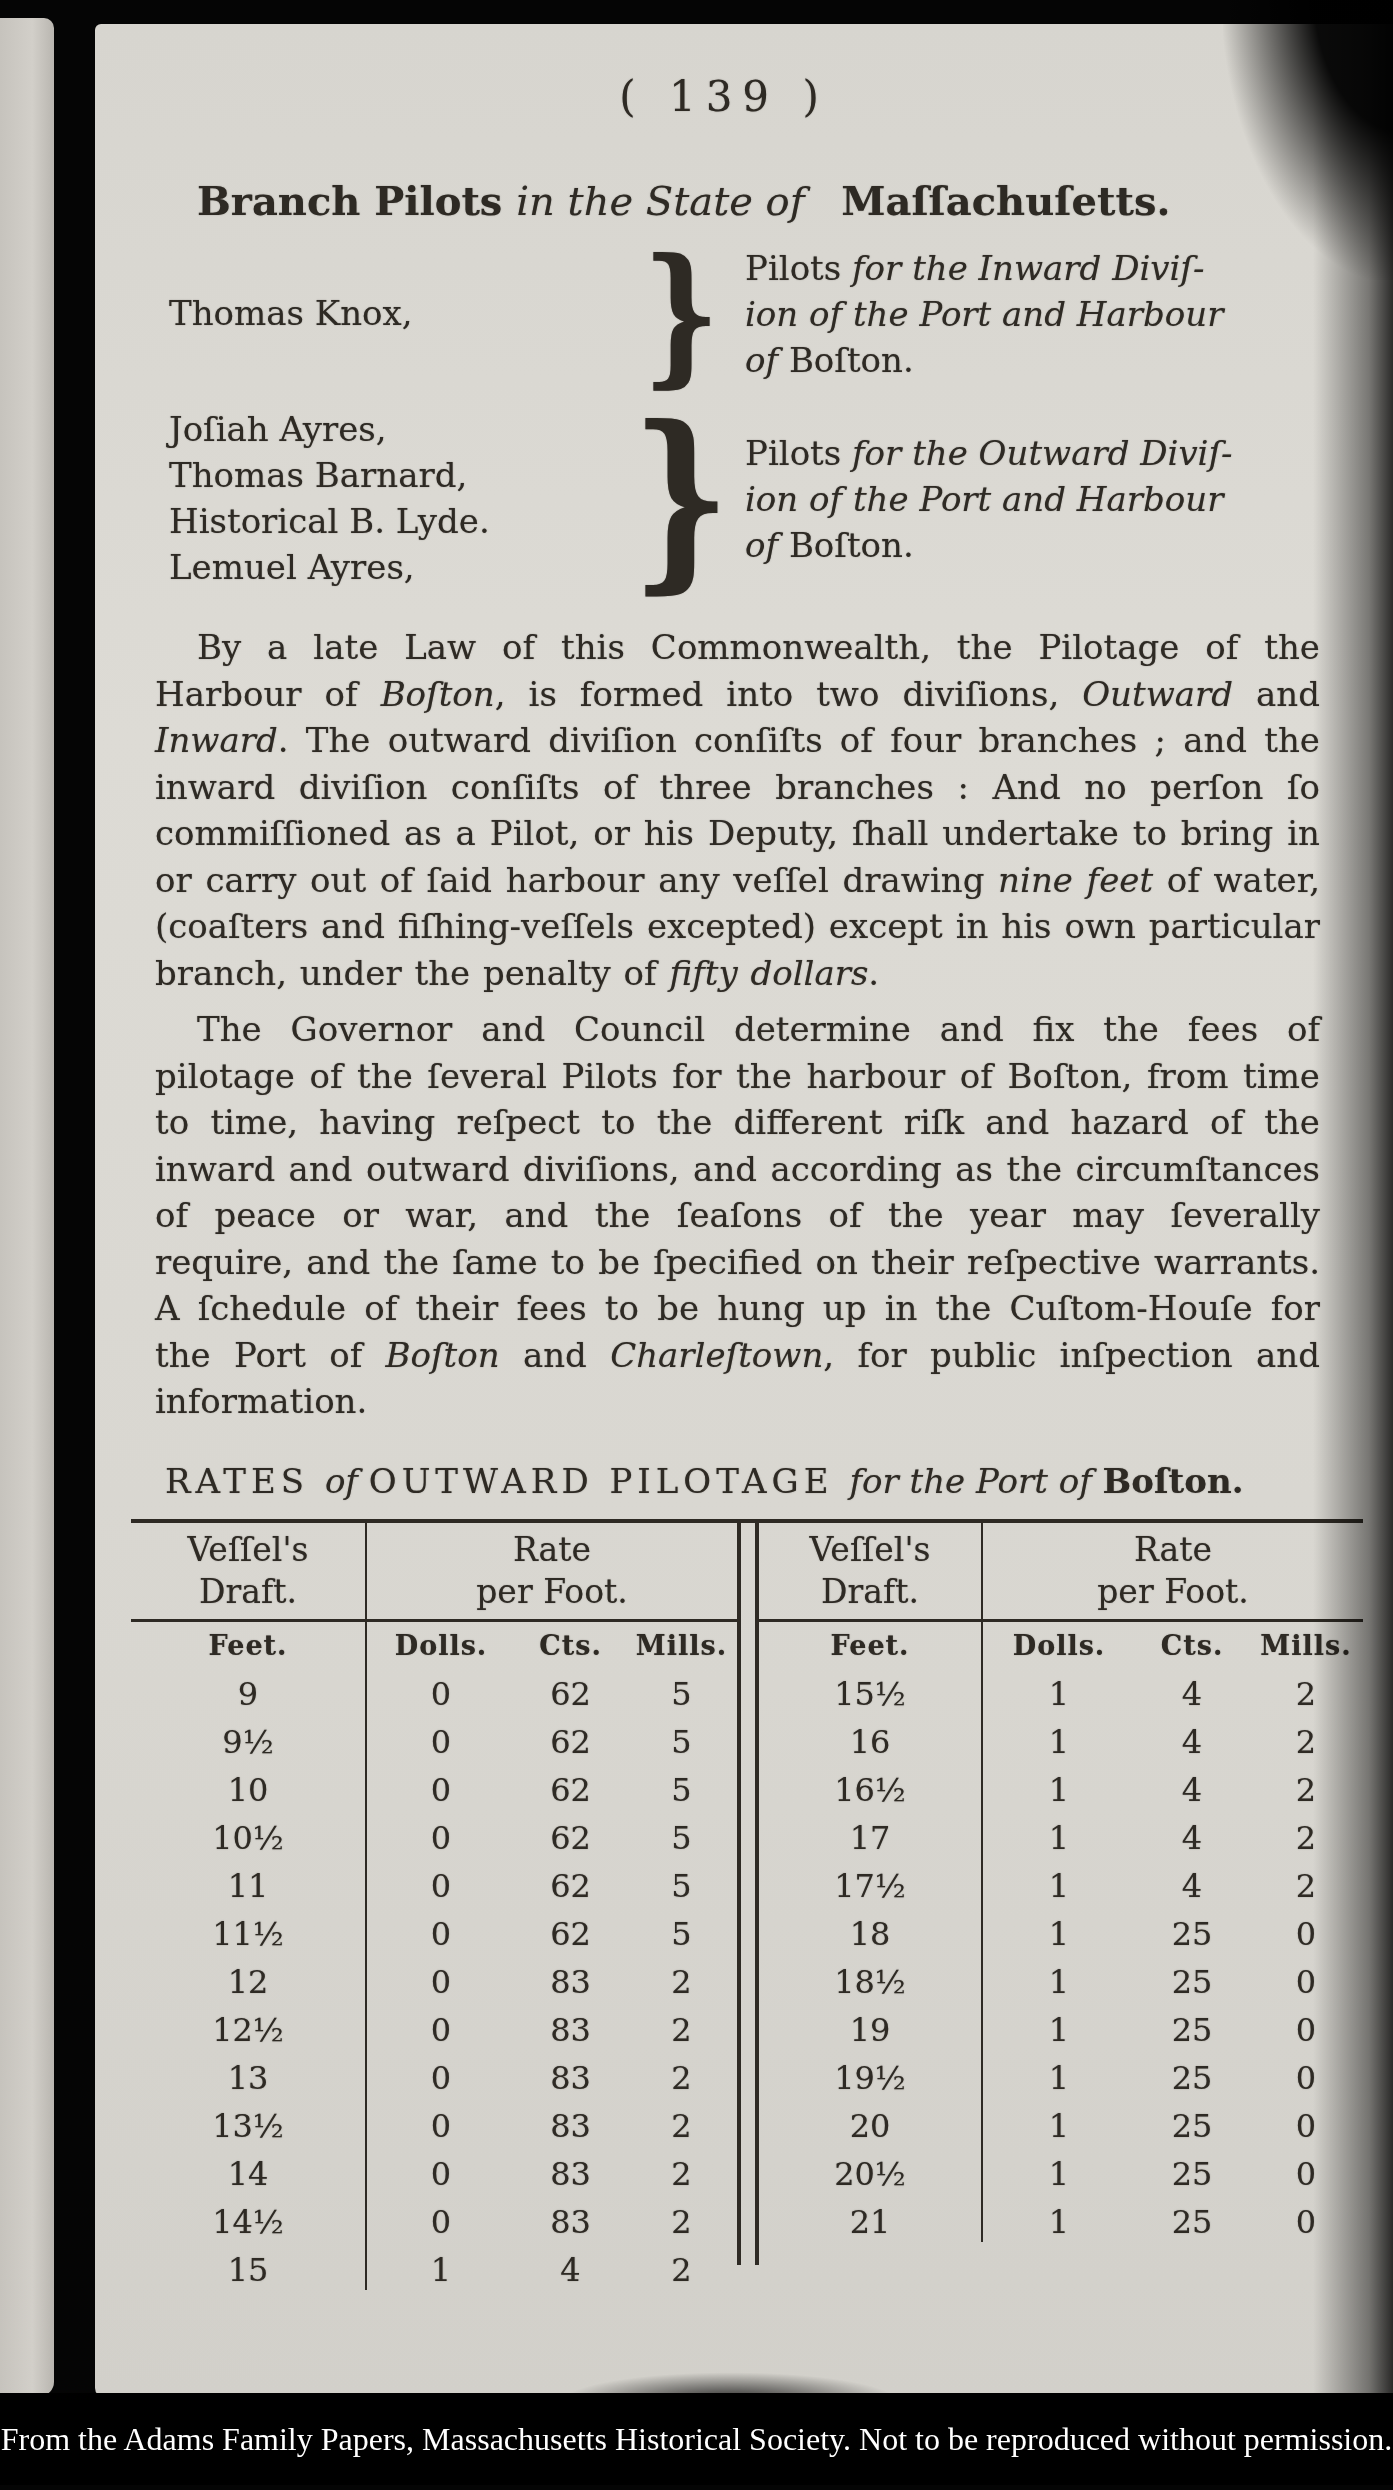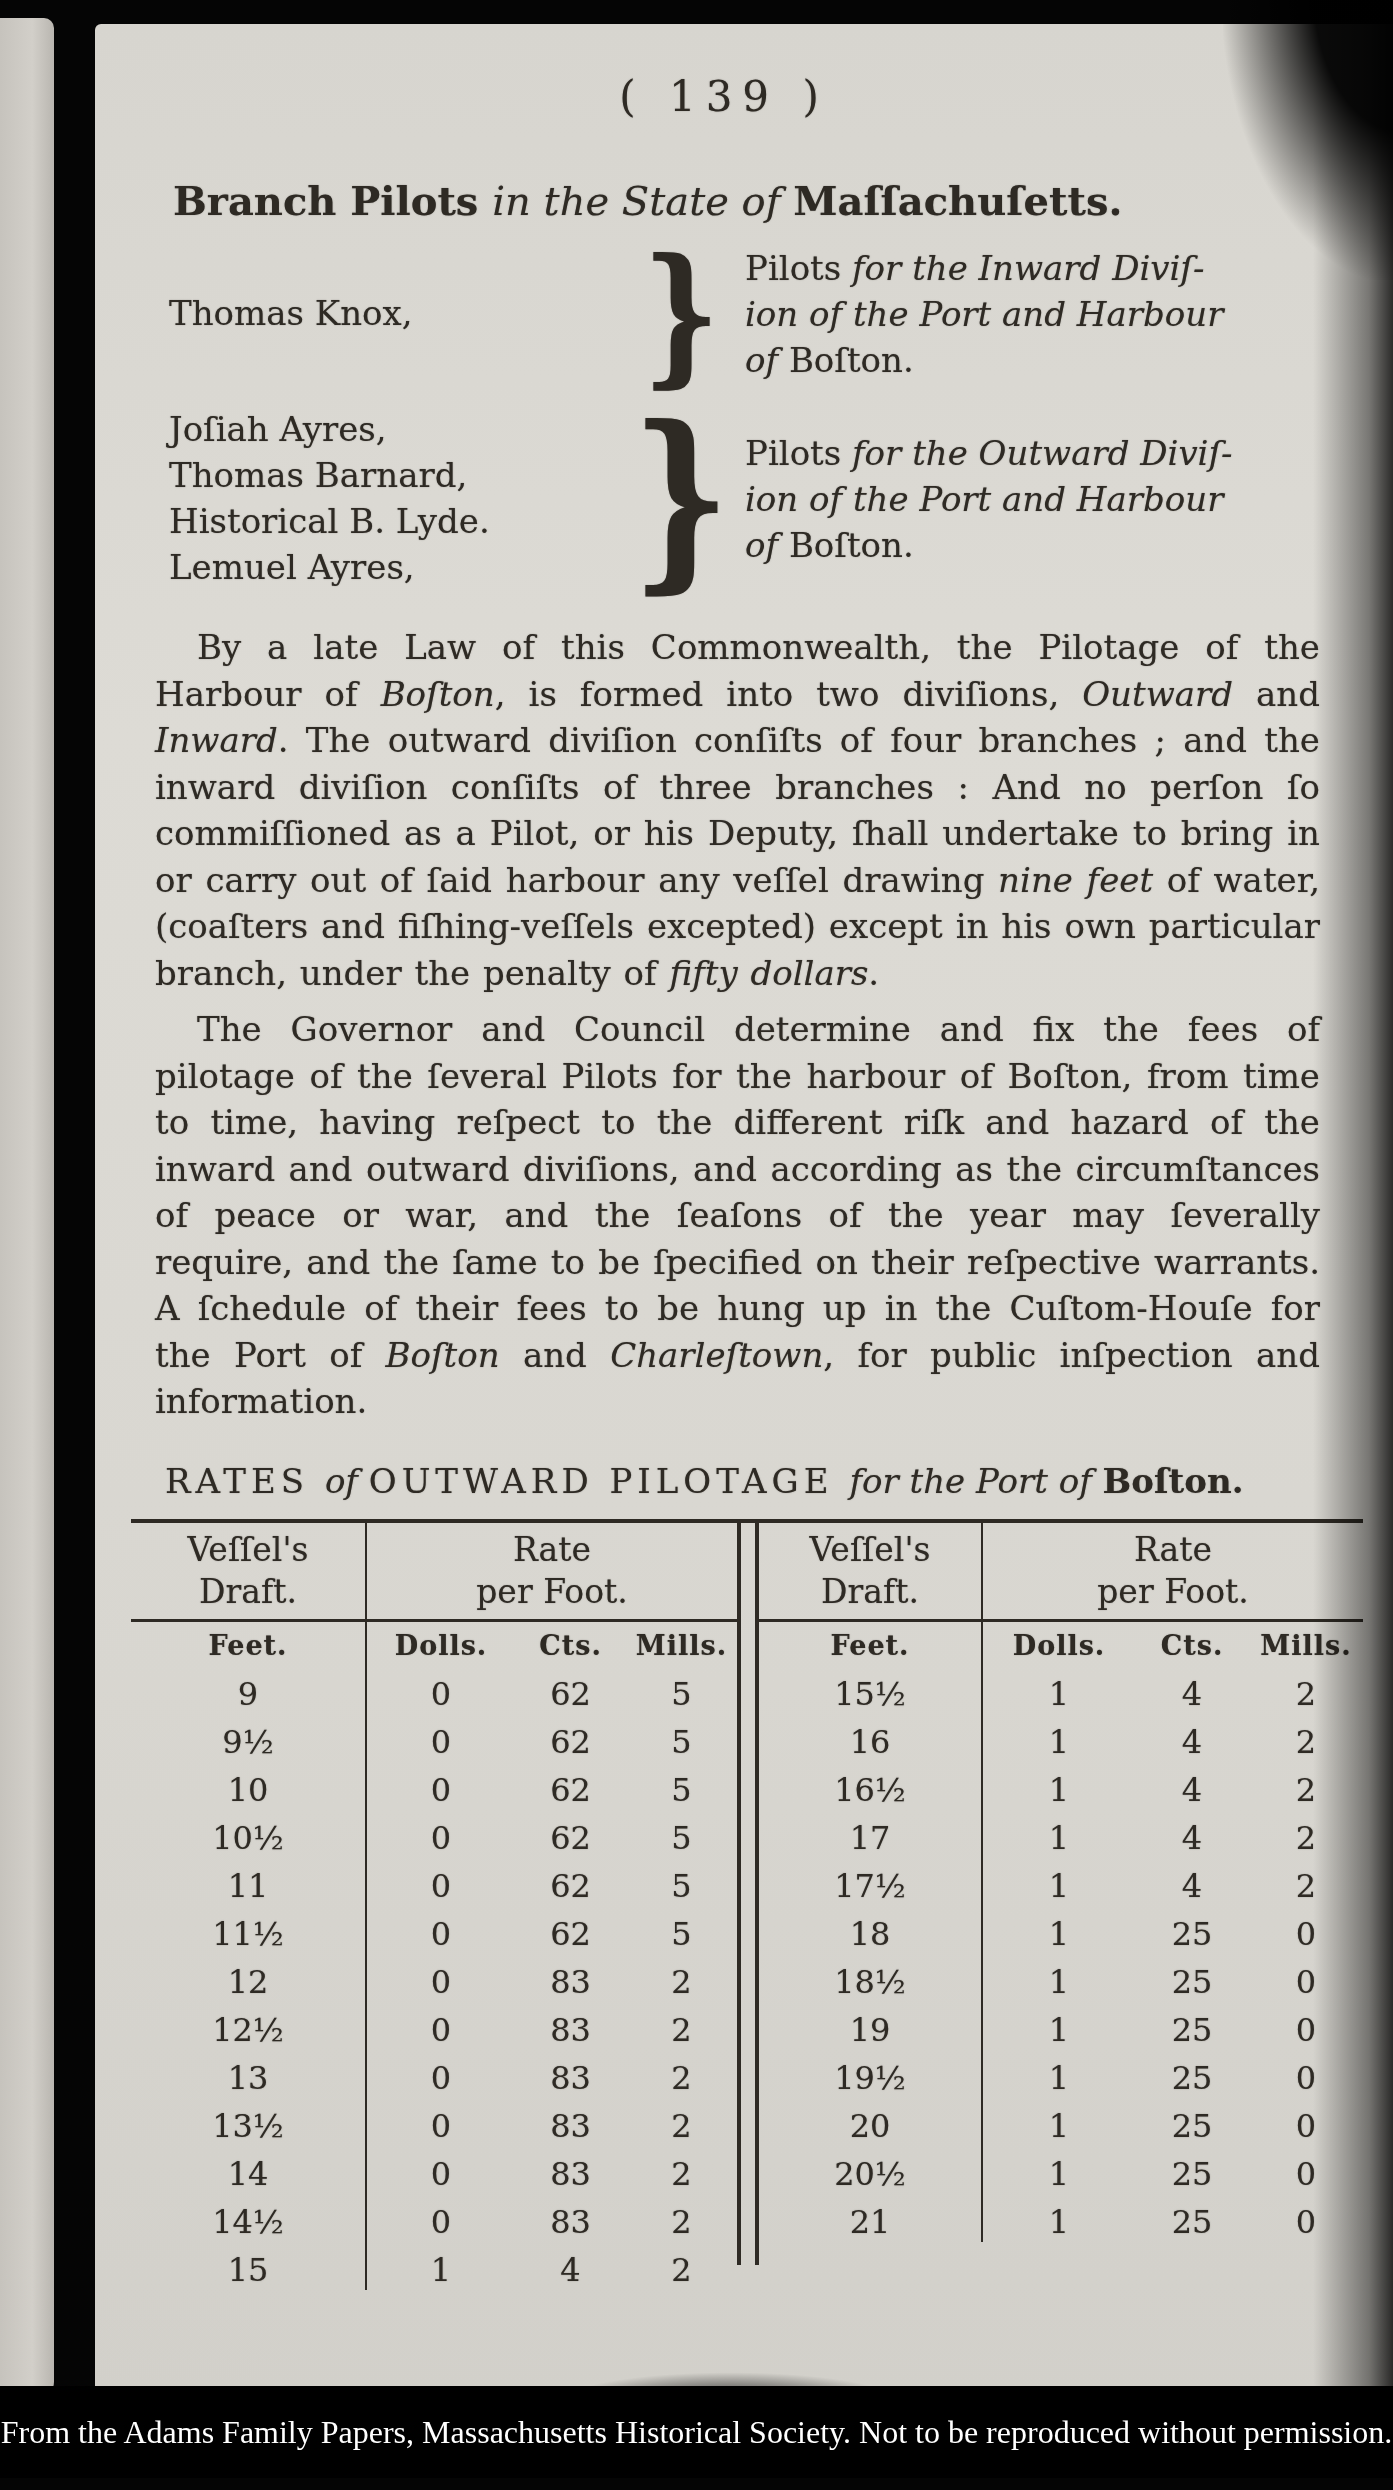--- a/index.html
+++ b/index.html
@@ -25,21 +25,21 @@
   .page *{text-shadow:0 0 1.2px rgba(46,42,36,0.5);}
   .shade-right{position:absolute;top:0;right:0;width:80px;height:2400px;
           background:linear-gradient(to right,rgba(0,0,0,0) 0%,rgba(0,0,0,0.45) 70%,rgba(0,0,0,0.8));pointer-events:none;}
   .shade-corner{position:absolute;top:0;right:0;width:170px;height:280px;
           background:radial-gradient(ellipse at 105% -5%,rgba(0,0,0,0.95) 35%,rgba(0,0,0,0) 72%);pointer-events:none;}
   .smudge{position:absolute;left:560px;top:2372px;width:340px;height:30px;
           background:radial-gradient(ellipse at 50% 100%,rgba(0,0,0,0.85),rgba(0,0,0,0) 70%);pointer-events:none;}
 
   .pageno{margin:48px 100px 0 0;text-align:center;font-size:42px;letter-spacing:10px;}
   .title{margin:56px 0 0 18px;font-size:40px;}
-  .title .bd{font-weight:bold;}
+  .title .bd{font-weight:bold;margin-left:24px;}
 
   .groups{margin-top:14px;}
   .group{display:flex;align-items:center;margin-top:14px;width:1180px;gap:28px;}
   .gnames{width:448px;padding-left:14px;font-size:34px;line-height:46px;}
   .gbrace{width:72px;display:flex;align-items:center;justify-content:center;
           font-size:150px;line-height:1;transform:scaleX(0.8);font-weight:bold;}
   .group:nth-child(2) .gbrace{font-size:192px;}
   .gdesc{flex:1;font-size:34px;line-height:46px;white-space:pre-line;padding-top:2px;}
 
   .it{font-style:italic;}
@@ -61,21 +61,21 @@
   .c3{width:224px;border-right:2px solid var(--ink);height:719px;}
   .c4{flex:1;height:719px;}
   .th{height:96px;border-bottom:3px solid var(--ink);display:flex;flex-direction:column;
       justify-content:center;align-items:center;font-size:33px;line-height:42px;}
   .sub{height:48px;display:flex;align-items:center;justify-content:center;
        font-size:27px;letter-spacing:1px;font-weight:bold;}
   .units{display:grid;grid-template-columns:40% 30% 30%;width:100%;text-align:center;}
   .cellrow{height:48px;display:flex;align-items:center;justify-content:center;font-size:32px;}
   .ratecells .cellrow{display:grid;grid-template-columns:40% 30% 30%;text-align:center;align-items:center;}
 
-  .footer{position:absolute;left:0;bottom:12px;width:100%;height:92px;background:#000;
+  .footer{position:absolute;left:0;bottom:5px;width:100%;height:92px;background:#000;
           display:flex;align-items:center;justify-content:center;}
   .footer span{color:#fff;font-family:"Liberation Serif",serif;font-size:32px;}
 </style>
 </head>
 <body>
 
 <div class="scan">
   <div class="sliver"></div>
 
   <div class="page">

